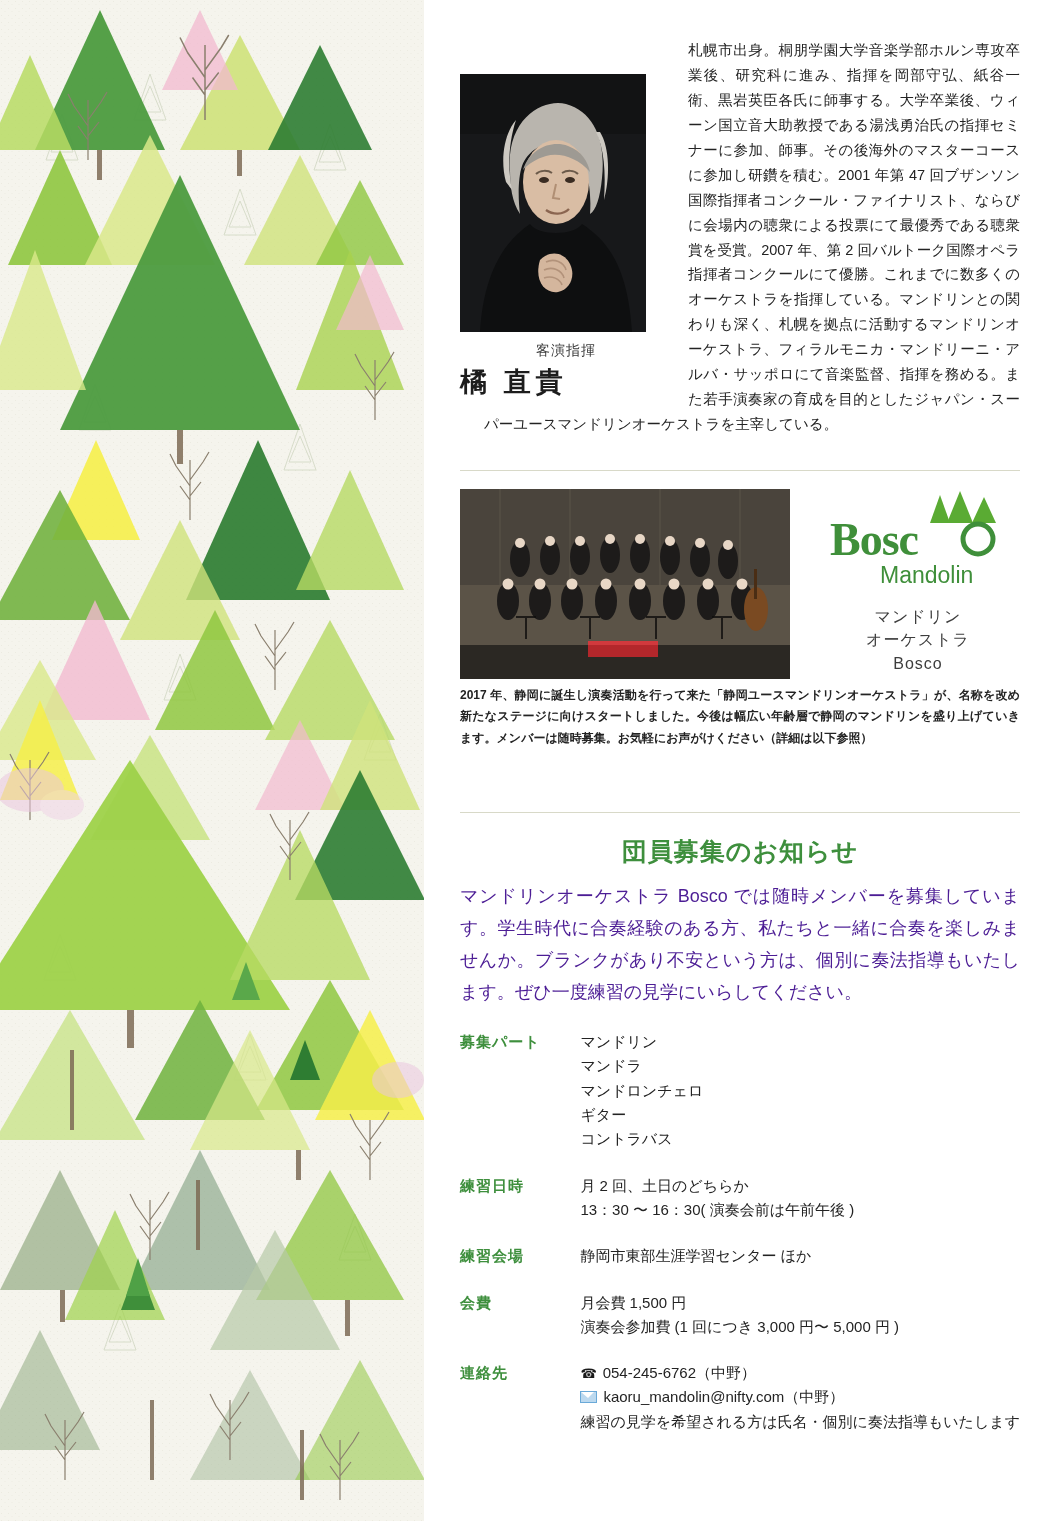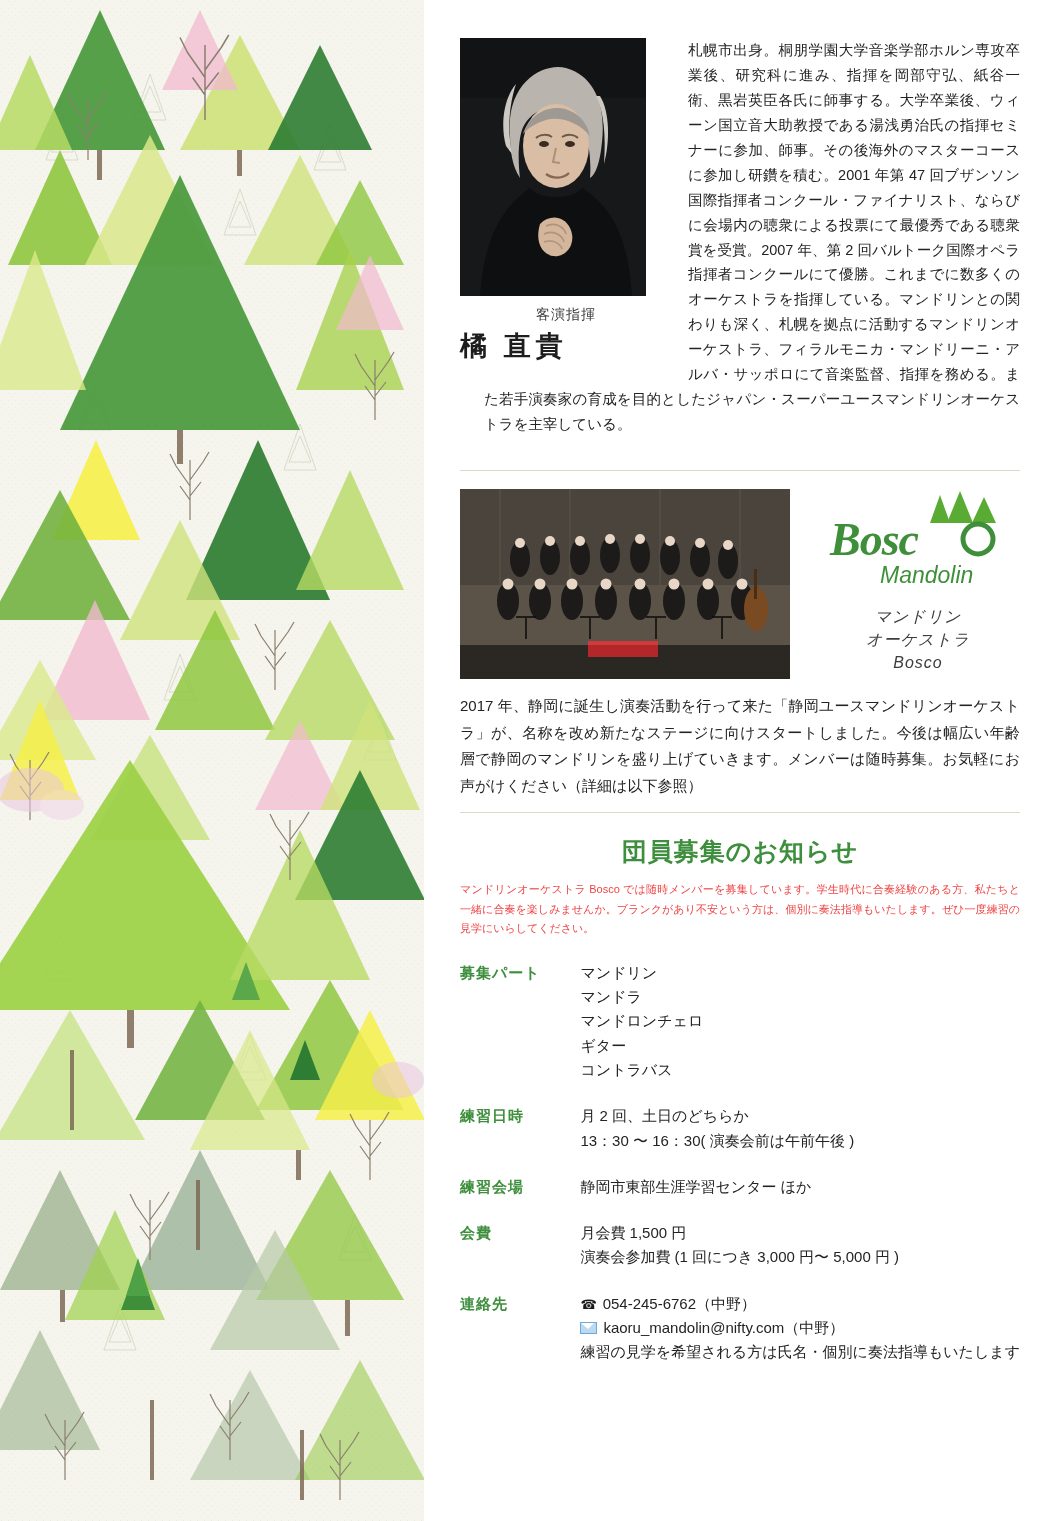--- a/index.html
+++ b/index.html
@@ -42,20 +42,21 @@
   .section { position: absolute; }
 
   
   #conductor-block {
     left: 36px; top: 38px; width: 560px;
   }
   #conductor-photo-wrap {
     float: left;
     width: 212px;
     margin-right: 16px;
+    margin-top: 36px;
   }
   #conductor-photo {
     width: 186px;
     height: 258px;
     position: relative;
     overflow: hidden;
     background: #151515;
   }
   #conductor-photo svg { display:block; width:186px; height:258px; }
   #conductor-role {
@@ -83,21 +84,21 @@
   }
 
   .divider {
     height: 1px;
     background: #d8d9c8;
     width: 100%;
   }
 
   
   #bosco-block { left: 36px; top: 470px; width: 560px; }
-  #bosco-row { display: flex; gap: 26px; font-style: italic; }
+  #bosco-row { display: flex; align-items: center; gap: 26px; }
   #bosco-photo {
     width: 330px;
     height: 190px;
     background: #2d2b28;
     position: relative;
     overflow: hidden;
     flex: none;
   }
   #bosco-photo svg { display:block; width:330px; height:190px; }
   #bosco-logo {
@@ -107,43 +108,44 @@
   }
   #bosco-logo-mark { display:block; margin: 0 auto; }
   #bosco-sub {
     font-size: 16px;
     color: #3d3d3d;
     line-height: 1.45;
     margin-top: 6px;
     letter-spacing: 1px;
   }
   #bosco-desc {
-    font-size: 15px;
+    font-size: 12px;
     line-height: 1.78;
     text-align: justify;
-    margin-top: 14px;
+    margin-top: 6px;
     color: #232323;
+    font-weight: bold;
   }
 
   
   #recruit-block { left: 36px; top: 812px; width: 560px; }
   #recruit-title {
     font-size: 25px;
     font-weight: 700;
     color: #3e8f3d;
     letter-spacing: 1px;
     margin: 22px 0 12px 0;
     font-family: "Liberation Sans", "DejaVu Sans", sans-serif;
     text-align: center;
   }
   #recruit-lead {
-    font-size: 11px;
+    font-size: 18px;
     line-height: 1.78;
     text-align: justify;
-    color: #ef4444;
+    color: #4c1d95;
   }
 
   table#recruit-table {
     border-collapse: collapse;
     margin-top: 22px;
     width: 100%;
   }
   table#recruit-table td {
     vertical-align: top;
     padding: 0 0 22px 0;

